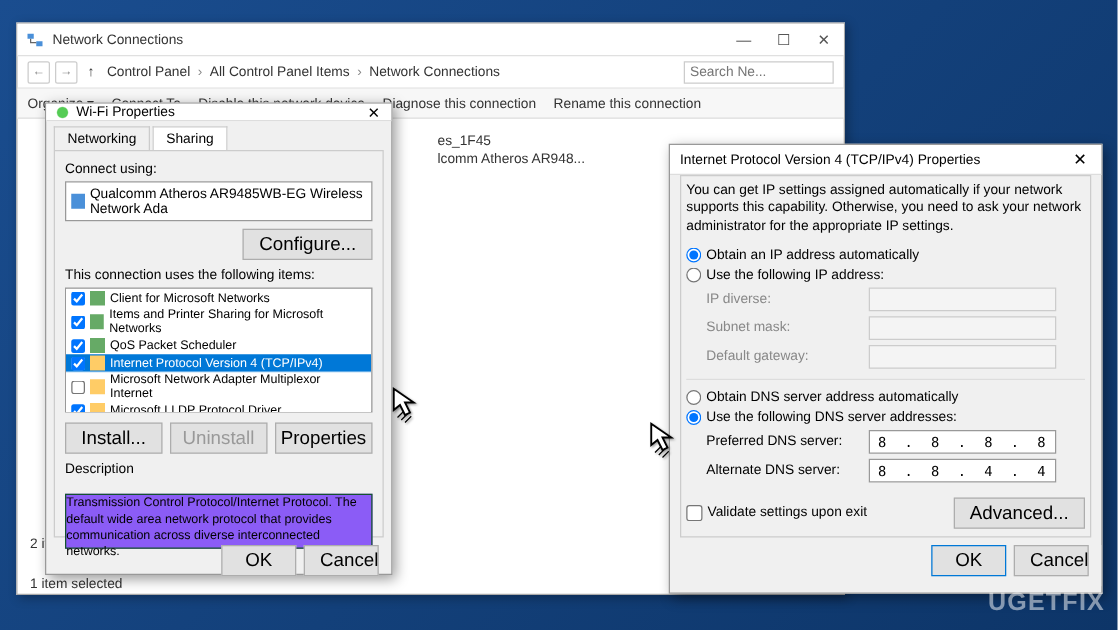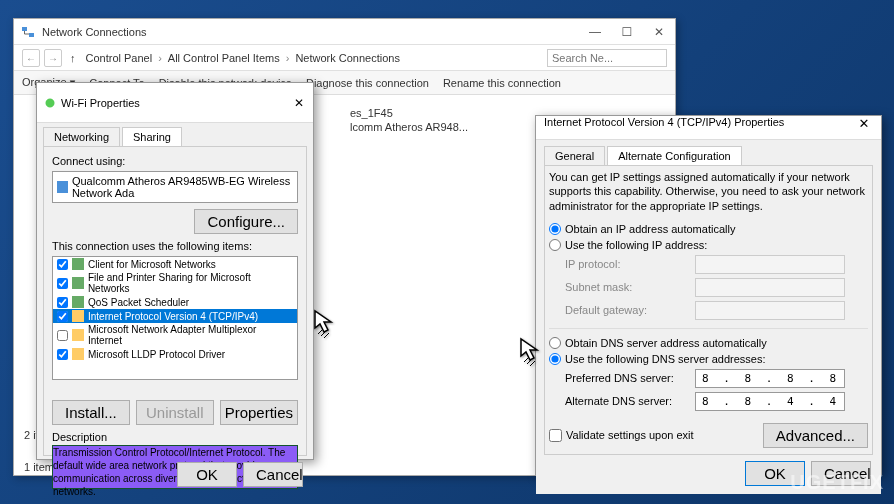--- a/index.html
+++ b/index.html
@@ -18,47 +18,47 @@
   .breadcrumb .search { margin-left: auto; width: 120px; border: 1px solid #ccc; padding: 2px 4px; font-size: 11px; color: #888; background: #fff; }
   .nav-arrows { display: flex; gap: 4px; margin-right: 8px; }
   .nav-arrow { width: 18px; height: 18px; border: 1px solid #ccc; border-radius: 2px; display: flex; align-items: center; justify-content: center; font-size: 10px; color: #888; }
   .explorer-toolbar { height: 24px; background: #f7f7f7; display: flex; align-items: center; padding: 0 8px; font-size: 11px; border-bottom: 1px solid #ddd; gap: 14px; }
   .explorer-toolbar .item { color: #333; cursor: pointer; }
   .explorer-status { position: absolute; bottom: 2px; left: 10px; font-size: 11px; color: #333; display: flex; gap: 20px; flex-direction: column; }
   .partial-text { position: absolute; font-size: 11px; color: #333; }
   
   
   .wifi-dialog { position: absolute; top: 82px; left: 36px; width: 278px; height: 378px; background: #f0f0f0; border: 1px solid #999; box-shadow: 3px 3px 10px rgba(0,0,0,0.4); }
-  .wifi-titlebar { height: 40px; background: #fff; display: flex; align-items: center; padding: 0 6px; border-bottom: 1px solid #ddd; }
+  .wifi-titlebar { height: 14px; background: #fff; display: flex; align-items: center; padding: 0 6px; border-bottom: 1px solid #ddd; }
   .wifi-titlebar .ico { width: 14px; height: 14px; margin-right: 4px; background: radial-gradient(circle, #5c5 40%, transparent 50%); border-radius: 50%; }
   .wifi-title { font-size: 11px; flex: 1; }
   .wifi-close { width: 16px; text-align: center; font-size: 12px; cursor: pointer; }
   .tabs { display: flex; padding: 4px 6px 0; font-size: 11px; }
   .tab { padding: 3px 10px; background: #fff; border: 1px solid #ccc; border-bottom: none; margin-right: 2px; cursor: pointer; }
   .tab.active { background: #f0f0f0; }
   .tab-content { background: #f0f0f0; border: 1px solid #ccc; margin: 0 6px 6px; padding: 8px; font-size: 11px; height: 310px; }
   .section-label { margin-bottom: 4px; }
   .adapter-input { flex: 1; background: #fff; border: 1px solid #999; padding: 3px 4px; font-size: 11px; display: flex; align-items: center; gap: 4px; }
   .adapter-input .adapter-ico { width: 14px; height: 12px; background: #4a90d9; }
   .btn { background: #e1e1e1; border: 1px solid #adadad; padding: 3px 12px; font-size: 15px; cursor: pointer; }
   .btn-row-right { display: flex; justify-content: flex-end; margin: 6px 0; }
-  .items-list { background: #fff; border: 1px solid #999; height: 124px; overflow-y: auto; margin-bottom: 20px; }
+  .items-list { background: #fff; border: 1px solid #999; height: 100px; overflow-y: auto; margin-bottom: 8px; }
   .list-item { display: flex; align-items: center; padding: 1px 4px; font-size: 10px; gap: 4px; }
   .list-item.selected { background: #0078d7; color: #fff; }
   .list-item input[type="checkbox"] { width: 11px; height: 11px; }
   .list-item .item-ico { width: 12px; height: 12px; }
   .three-btns { display: flex; gap: 6px; justify-content: space-between; margin-bottom: 6px; }
   .three-btns .btn { flex: 1; padding: 3px 4px; }
-  .desc-label { margin-bottom: 2px; }
+  .desc-label { margin-bottom: 14px; }
   .desc-box { background: #8b5cf6; border: 1px solid #14532d; padding: 0; font-size: 10px; line-height: 1.3; height: 44px; }
   .wifi-buttons { display: flex; justify-content: flex-end; gap: 6px; padding: 0 10px 8px; }
   
   
   .ipv4-dialog { position: absolute; top: 115px; left: 535px; width: 347px; height: 360px; background: #f0f0f0; border: 1px solid #999; box-shadow: 3px 3px 10px rgba(0,0,0,0.4); }
-  .ipv4-titlebar { height: 24px; background: #fff; display: flex; padding: 0 8px; border-bottom: 1px solid #ddd; }
+  .ipv4-titlebar { height: 24px; background: #fff; display: flex; align-items: center; padding: 0 8px; border-bottom: 1px solid #ddd; }
   .ipv4-title { font-size: 11px; flex: 1; }
   .ipv4-close { width: 18px; text-align: center; font-size: 13px; cursor: pointer; }
   .ipv4-tabs { display: flex; padding: 6px 8px 0; font-size: 11px; }
   .ipv4-content { border: 1px solid #ccc; margin: 0 8px 6px; padding: 4px; font-size: 11px; height: 290px; }
   .intro { line-height: 1.3; margin-bottom: 10px; }
   .radio-row { display: flex; align-items: center; gap: 4px; margin: 4px 0; }
   .radio-row input[type="radio"] { width: 12px; height: 12px; }
   .field-row { display: flex; align-items: center; margin: 4px 0 4px 16px; }
   .field-row .flabel { width: 130px; color: #888; }
   .field-row.enabled .flabel { color: #000; }
@@ -145,21 +145,21 @@
     <div class="section-label">This connection uses the following items:</div>
     <div class="items-list">
       <div class="list-item">
           <input type="checkbox" checked="" style="">
           <div class="item-ico" style="background:#6a6"></div>
           <span>Client for Microsoft Networks</span>
         </div>
       <div class="list-item">
           <input type="checkbox" checked="" style="">
           <div class="item-ico" style="background:#6a6"></div>
-          <span>File and Printer Sharing for Microsoft Networks</span>
+          <span>Items and Printer Sharing for Microsoft Networks</span>
         </div>
       <div class="list-item">
           <input type="checkbox" checked="" style="">
           <div class="item-ico" style="background:#6a6"></div>
           <span>QoS Packet Scheduler</span>
         </div>
       <div class="list-item selected">
           <input type="checkbox" checked="" style="">
           <div class="item-ico" style="background:#fc6"></div>
           <span>Internet Protocol Version 4 (TCP/IPv4)</span>
@@ -195,36 +195,32 @@
       <path d="M3 3 L3 20 L8 16 L12 24 L16 22 L12 14 L19 14 Z" fill="#fff" stroke="#000" stroke-width="1.5"></path>
       <path d="M6 26 L11 21 M9 28 L14 23 M12 30 L17 25" stroke="#000" stroke-width="1"></path>
     </svg>
 </div>
 
 <div class="ipv4-dialog">
   <div class="ipv4-titlebar">
     <span class="ipv4-title">Internet Protocol Version 4 (TCP/IPv4) Properties</span>
     <span class="ipv4-close">✕</span>
   </div>
-  <div class="ipv4-tabs">
-    <div class="tab active">General</div>
-    <div class="tab">Alternate Configuration</div>
-  </div>
   <div class="ipv4-content">
     <div class="intro">You can get IP settings assigned automatically if your network supports this capability. Otherwise, you need to ask your network administrator for the appropriate IP settings.</div>
     <div class="radio-row">
         <input type="radio" name="ip" checked="" style="">
         <span>Obtain an IP address automatically</span>
       </div>
     <div class="radio-row">
         <input type="radio" name="ip" style="">
         <span>Use the following IP address:</span>
       </div>
     <div class="field-row">
-        <span class="flabel">IP protocol:</span>
+        <span class="flabel">IP diverse:</span>
         <input class="ip-input" disabled="" style="">
       </div>
     <div class="field-row">
         <span class="flabel">Subnet mask:</span>
         <input class="ip-input" disabled="" style="">
       </div>
     <div class="field-row">
         <span class="flabel">Default gateway:</span>
         <input class="ip-input" disabled="" style="">
       </div>

